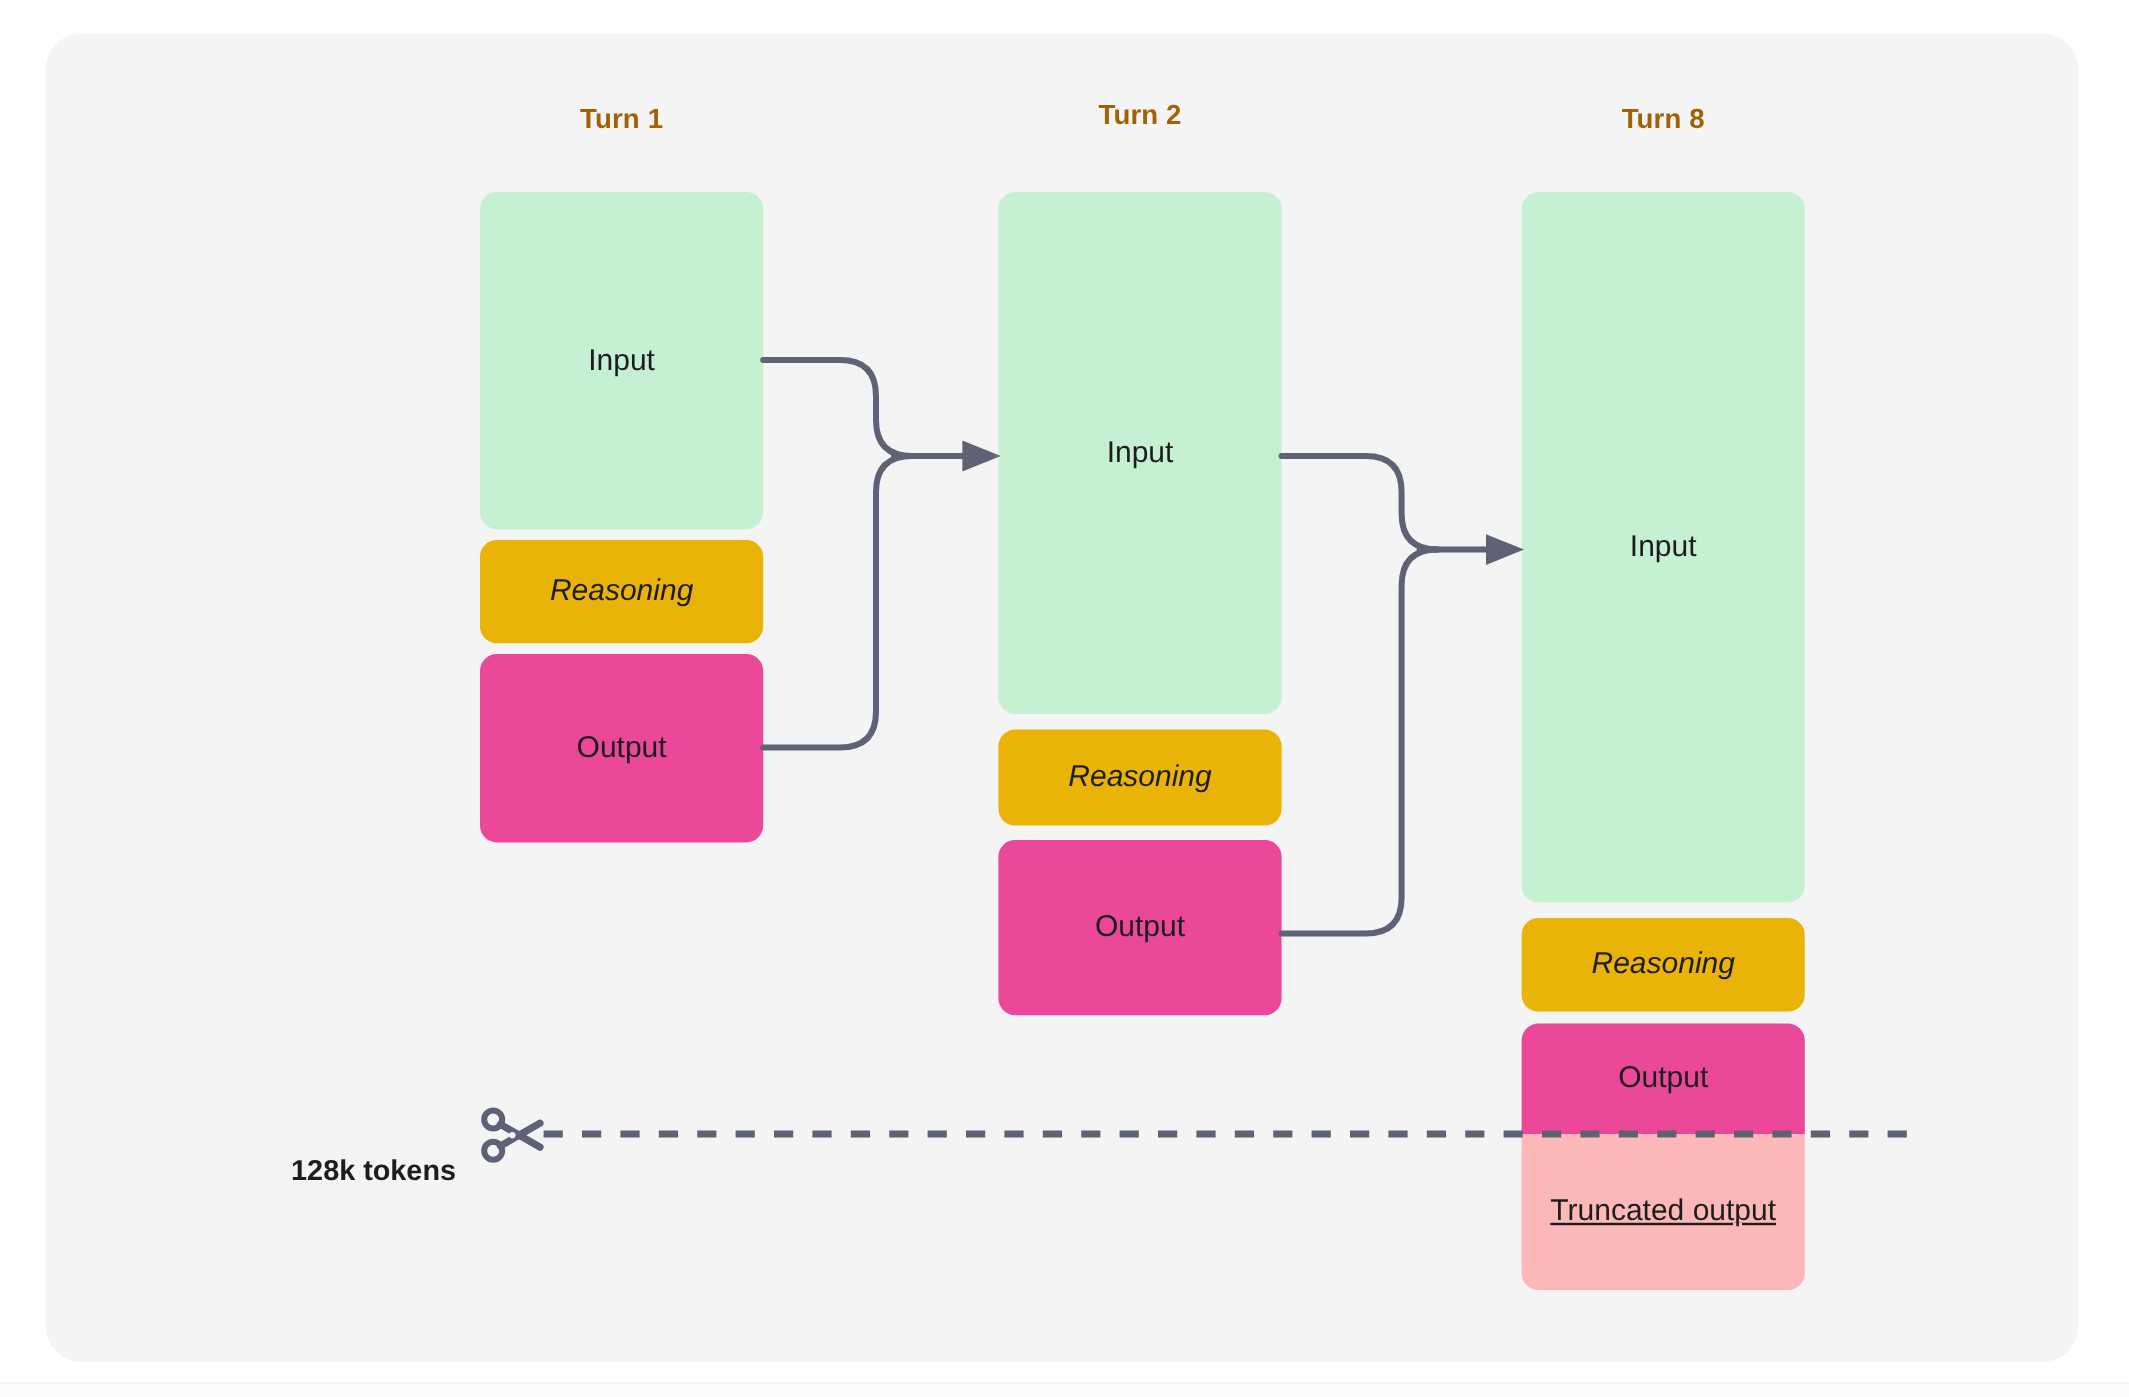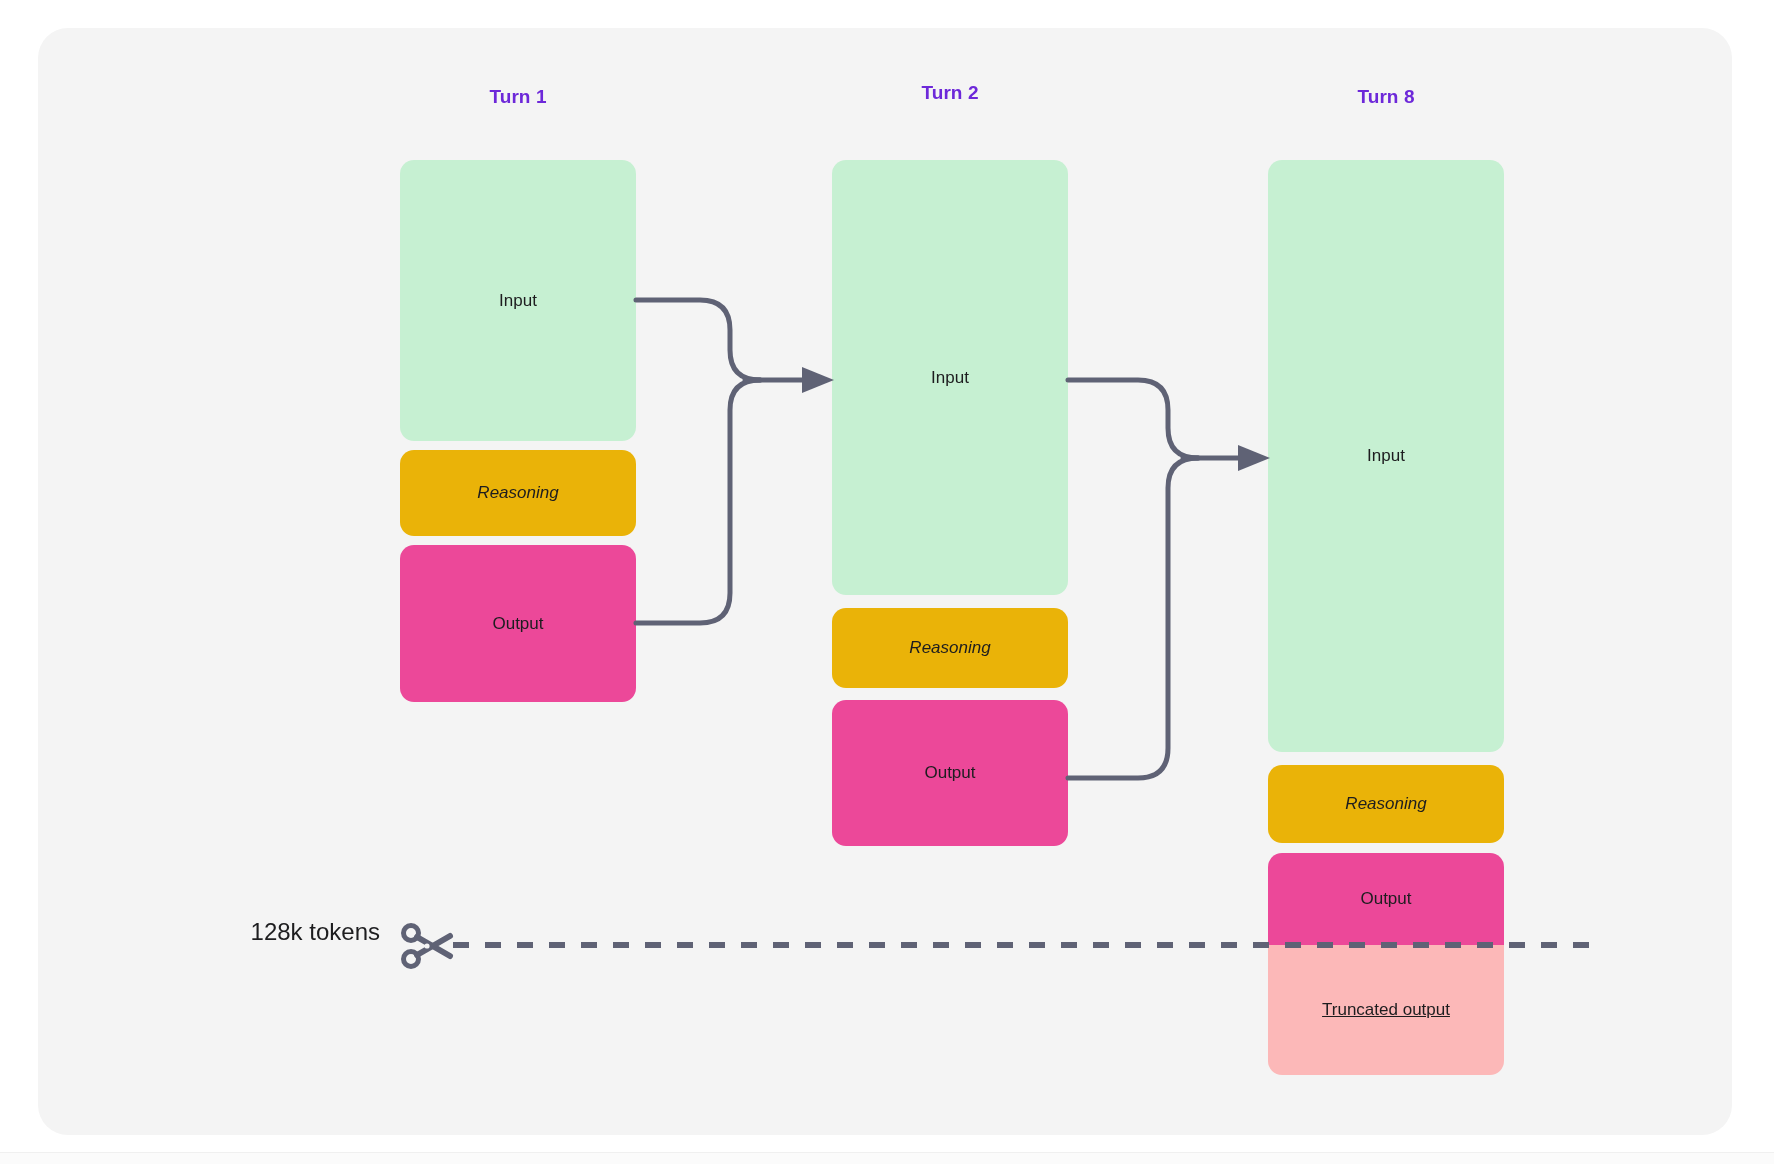--- a/index.html
+++ b/index.html
@@ -38,37 +38,37 @@
     top: 1152px;
     width: 1774px;
     height: 12px;
     background: #fbfbfb;
     border-top: 1px solid #f0f0f0;
   }
 
   
   .turn-heading {
     position: absolute;
-    font-size: 19px;
+    font-size: 23px;
     font-weight: bold;
-    color: #6d28d9;
+    color: #a16207;
     text-align: center;
     letter-spacing: 0.1px;
     white-space: nowrap;
   }
 
   
   .block {
     position: absolute;
     border-radius: 14px;
     display: flex;
     align-items: center;
     justify-content: center;
     text-align: right;
-    font-size: 17px;
+    font-size: 25px;
     color: #1d1d1f;
     line-height: 1.25;
     box-sizing: border-box;
   }
   .block.input     { background: #c6f0d2; }
   .block.reasoning { background: #eab308; font-style: italic; }
   .block.output    { background: #ec4899; }
   .block.truncated { background: #fcb8b8; }
 
   
@@ -96,22 +96,23 @@
     color: #1d1d1f;
     white-space: nowrap;
   }
   .ctx-title {
     font-size: 24px;
     font-weight: bold;
     line-height: 1.35;
   }
   .ctx-sub {
     font-size: 24px;
-    font-weight: normal;
+    font-weight: bold;
     line-height: 1.35;
+    margin-top: 44px;
   }
 
   .scissors {
     position: absolute;
     left: 400px;
     top: 921px;
     width: 56px;
     height: 50px;
   }
 </style>

